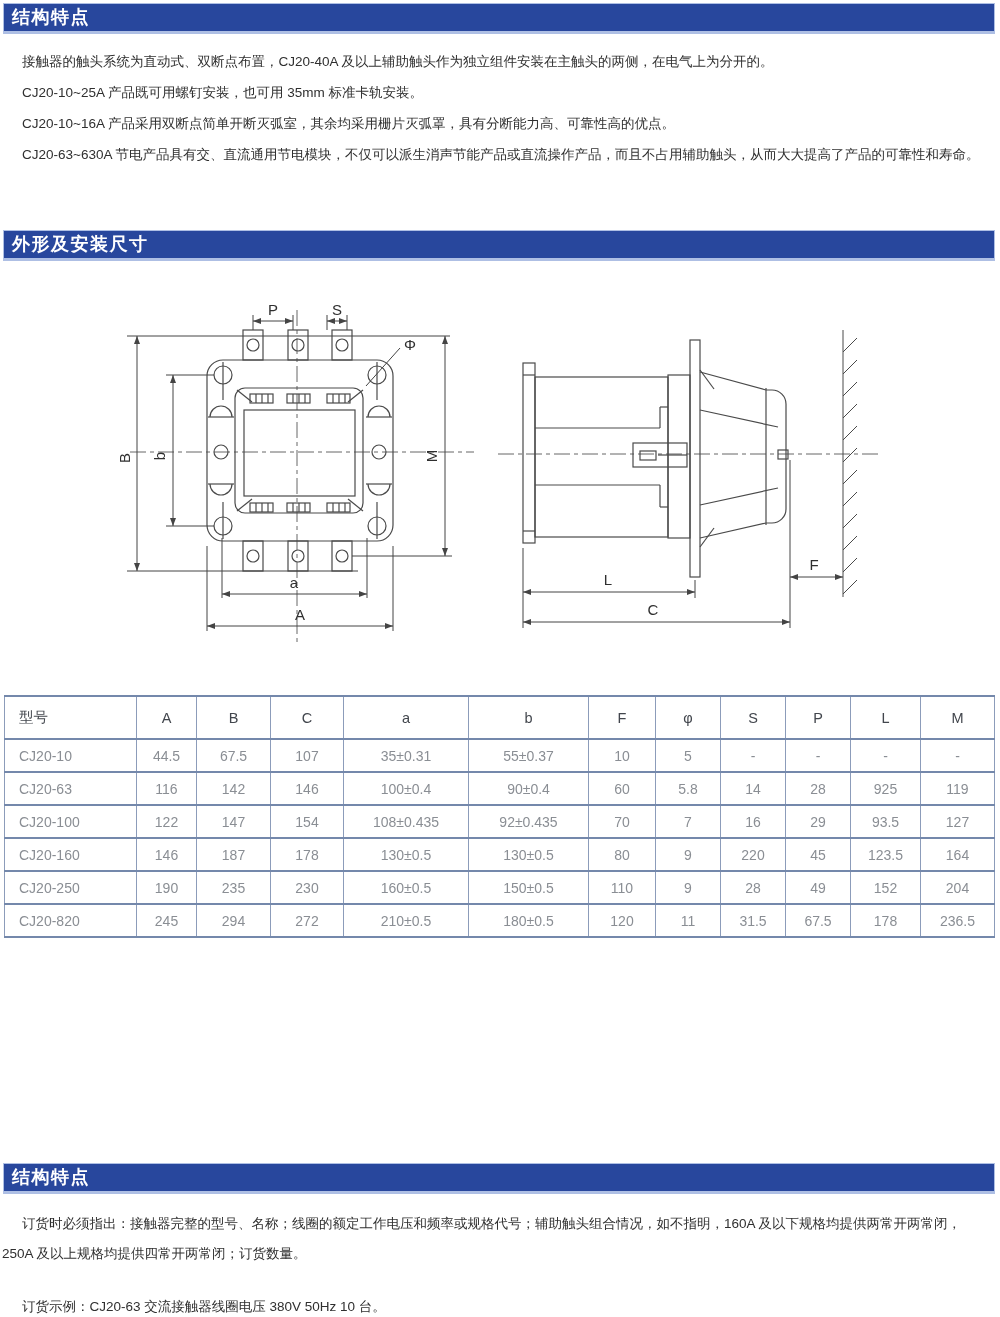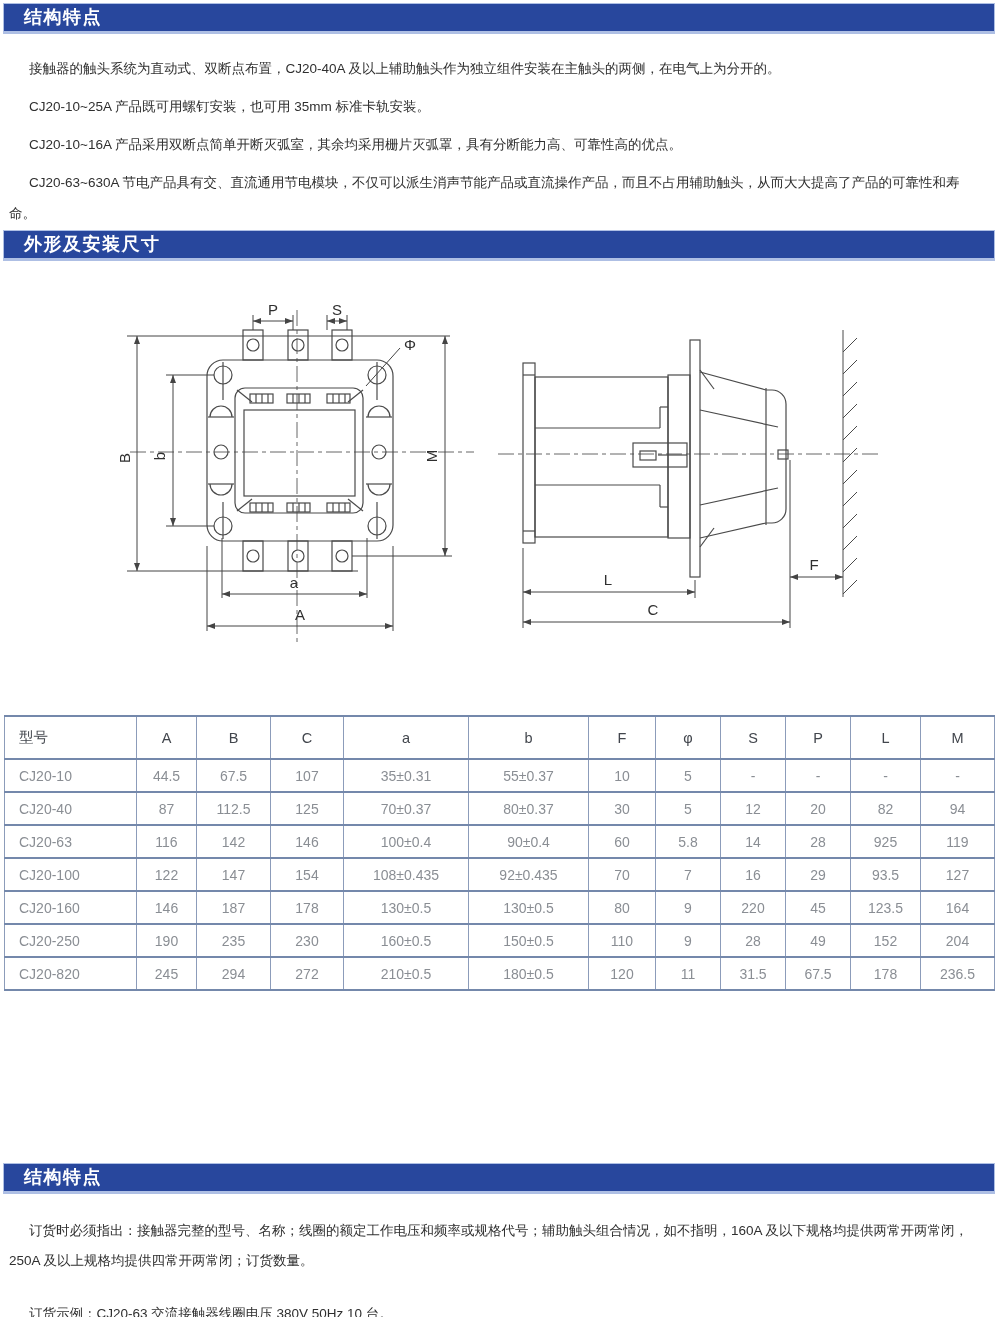--- a/index.html
+++ b/index.html
@@ -6,45 +6,45 @@
   body{
     width:1000px;height:1317px;position:relative;background:#ffffff;
     font-family:"Liberation Sans","DejaVu Sans",sans-serif;overflow:hidden;
   }
   .section-bar{
     position:absolute;left:3px;right:5px;height:27px;
     background:var(--accent,#28479d);
     border:1px solid var(--bar-edge,#a5b8e0);
     border-bottom:3px solid var(--bar-edge,#b3c3e6);
     color:#ffffff;font-size:18px;font-weight:bold;line-height:27px;
-    padding-left:20px;letter-spacing:1.5px;
+    padding-left:8px;letter-spacing:1.5px;
   }
   #bar-features{top:3px;}
   #bar-dimensions{top:230px;}
   #bar-ordering{top:1163px;}
 
   .text-block{position:absolute;left:2px;right:12px;font-size:13.5px;color:#2f2f2f;}
-  .text-block p{margin:7px;line-height:31px;text-indent:20px;}
+  .text-block p{margin:0;line-height:31px;text-indent:20px;}
   #features-text{top:46px;}
   #ordering-text{top:1209px;}
   #ordering-text p{line-height:30px;}
   #ordering-text p.example{margin-top:23px;}
 
   .drawing{position:absolute;}
   #front-view{left:100px;top:298px;width:380px;height:355px;}
   #side-view{left:490px;top:300px;width:410px;height:355px;}
   svg{display:block;}
   .outline{stroke:#4a4a4a;fill:none;stroke-width:1.2;}
   .thin{stroke:#4a4a4a;fill:none;stroke-width:1;}
   .dim{stroke:#444444;fill:none;stroke-width:1;}
   .cl{stroke:#555555;fill:none;stroke-width:0.9;stroke-dasharray:16 4 4 4;}
   .dimtxt{font-size:15px;fill:#2f2f2f;}
 
   #dim-table{
-    position:absolute;top:715px;left:4px;width:990px;
+    position:absolute;top:695px;left:4px;width:990px;
     border-collapse:collapse;table-layout:fixed;padding-left:35px;
   }
   #dim-table th,#dim-table td{
     border-left:1px solid var(--grid-v,#8c9cba);
     border-right:1px solid var(--grid-v,#8c9cba);
     border-top:2px solid var(--grid-h,#7488ab);
     border-bottom:2px solid var(--grid-h,#7488ab);
     text-align:center;font-weight:normal;padding:0;
   }
   #dim-table th{height:41px;font-size:14.5px;color:#42464d;}
@@ -290,34 +290,20 @@
         <td>35±0.31</td>
         <td>55±0.37</td>
         <td>10</td>
         <td>5</td>
         <td>-</td>
         <td>-</td>
         <td>-</td>
         <td>-</td>
       </tr>
       <tr>
-        <td class="model">CJ20-40</td>
-        <td>87</td>
-        <td>112.5</td>
-        <td>125</td>
-        <td>70±0.37</td>
-        <td>80±0.37</td>
-        <td>30</td>
-        <td>5</td>
-        <td>12</td>
-        <td>20</td>
-        <td>82</td>
-        <td>94</td>
-      </tr>
-      <tr>
         <td class="model">CJ20-63</td>
         <td>116</td>
         <td>142</td>
         <td>146</td>
         <td>100±0.4</td>
         <td>90±0.4</td>
         <td>60</td>
         <td>5.8</td>
         <td>14</td>
         <td>28</td>

